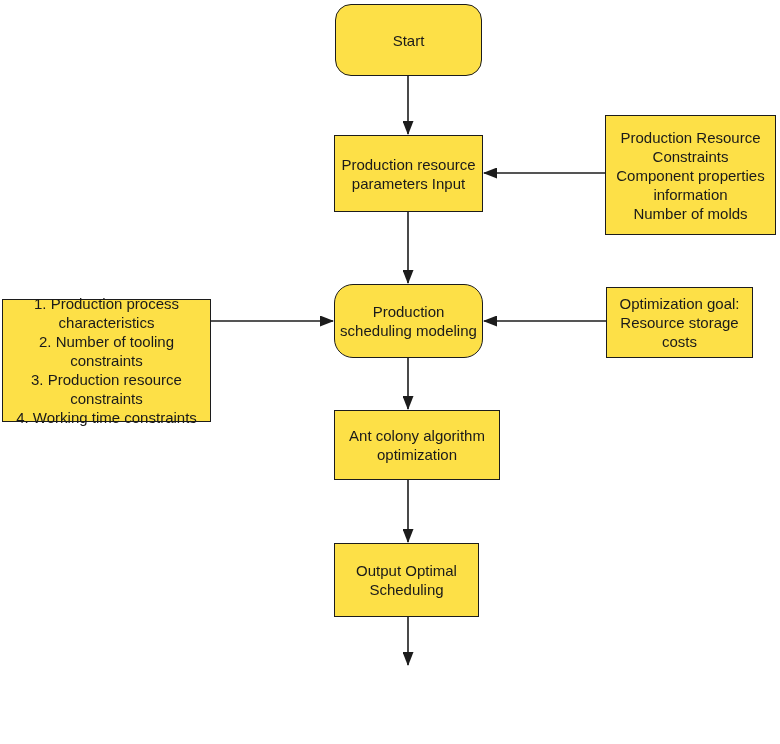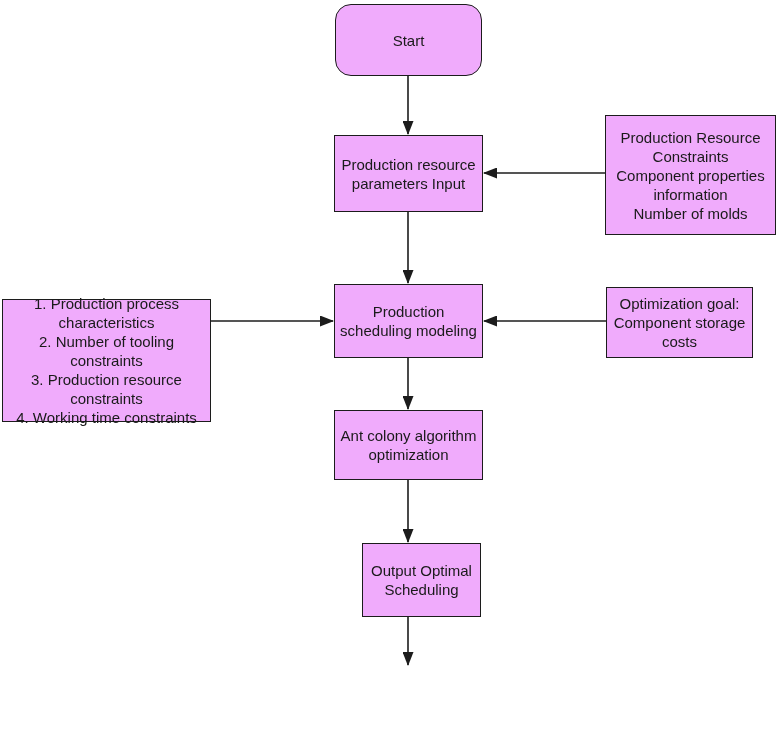--- a/index.html
+++ b/index.html
@@ -19,41 +19,41 @@
     position: absolute;
     left: 0;
     top: 0;
     width: 780px;
     height: 744px;
   }
   .node {
     position: absolute;
     box-sizing: border-box;
     border: 1.5px solid #1c1c1c;
-    background: #f0abfc;
+    background: #fde047;
     display: flex;
     align-items: center;
     justify-content: center;
     text-align: center;
     font-size: 15px;
     line-height: 19px;
     white-space: pre-line;
     padding: 2px 4px;
   }
   .terminator {
     border-width: 2px;
   }
   #node-start        { left: 335px; top: 4px;   width: 147px; height: 72px;  border-radius: 16px; border-width: 1.5px; }
   #node-params-input { left: 334px; top: 135px; width: 149px; height: 77px; }
   #node-resource-constraints { left: 605px; top: 115px; width: 171px; height: 120px; }
-  #node-scheduling   { left: 334px; top: 284px; width: 149px; height: 74px; }
+  #node-scheduling   { left: 334px; top: 284px; width: 149px; height: 74px; border-radius: 19px; }
   #node-constraints-list { left: 2px; top: 259px; width: 209px; height: 123px; margin-top: 40px; }
   #node-optimization-goal { left: 606px; top: 287px; width: 147px; height: 71px; }
-  #node-ant-colony   { left: 334px; top: 410px; width: 149px; height: 70px; }
-  #node-output       { left: 334px; top: 543px; width: 119px; height: 74px; margin-left: 28px; }
+  #node-ant-colony   { left: 334px; top: 410px; width: 166px; height: 70px; }
+  #node-output       { left: 334px; top: 543px; width: 145px; height: 74px; }
   #node-end          { left: 348px; top: 666px; width: 121px; height: 73px; border-radius: 37px; }
 </style>
 </head>
 <body>
 
 <div id="canvas">
 
   <svg id="edge-layer" viewBox="0 0 780 744" xmlns="http://www.w3.org/2000/svg">
     <defs>
       <marker id="arrow" markerUnits="userSpaceOnUse" markerWidth="14" markerHeight="11" refX="13" refY="5.5" orient="auto">
@@ -88,21 +88,21 @@
 
   <div class="node" id="node-constraints-list">1. Production process
 characteristics
 2. Number of tooling
 constraints
 3. Production resource
 constraints
 4. Working time constraints</div>
 
   <div class="node" id="node-optimization-goal">Optimization goal:
-Component storage
+Resource storage
 costs</div>
 
   <div class="node" id="node-ant-colony">Ant colony algorithm
 optimization</div>
 
   <div class="node" id="node-output">Output Optimal
 Scheduling</div>
 
 
 </div>

